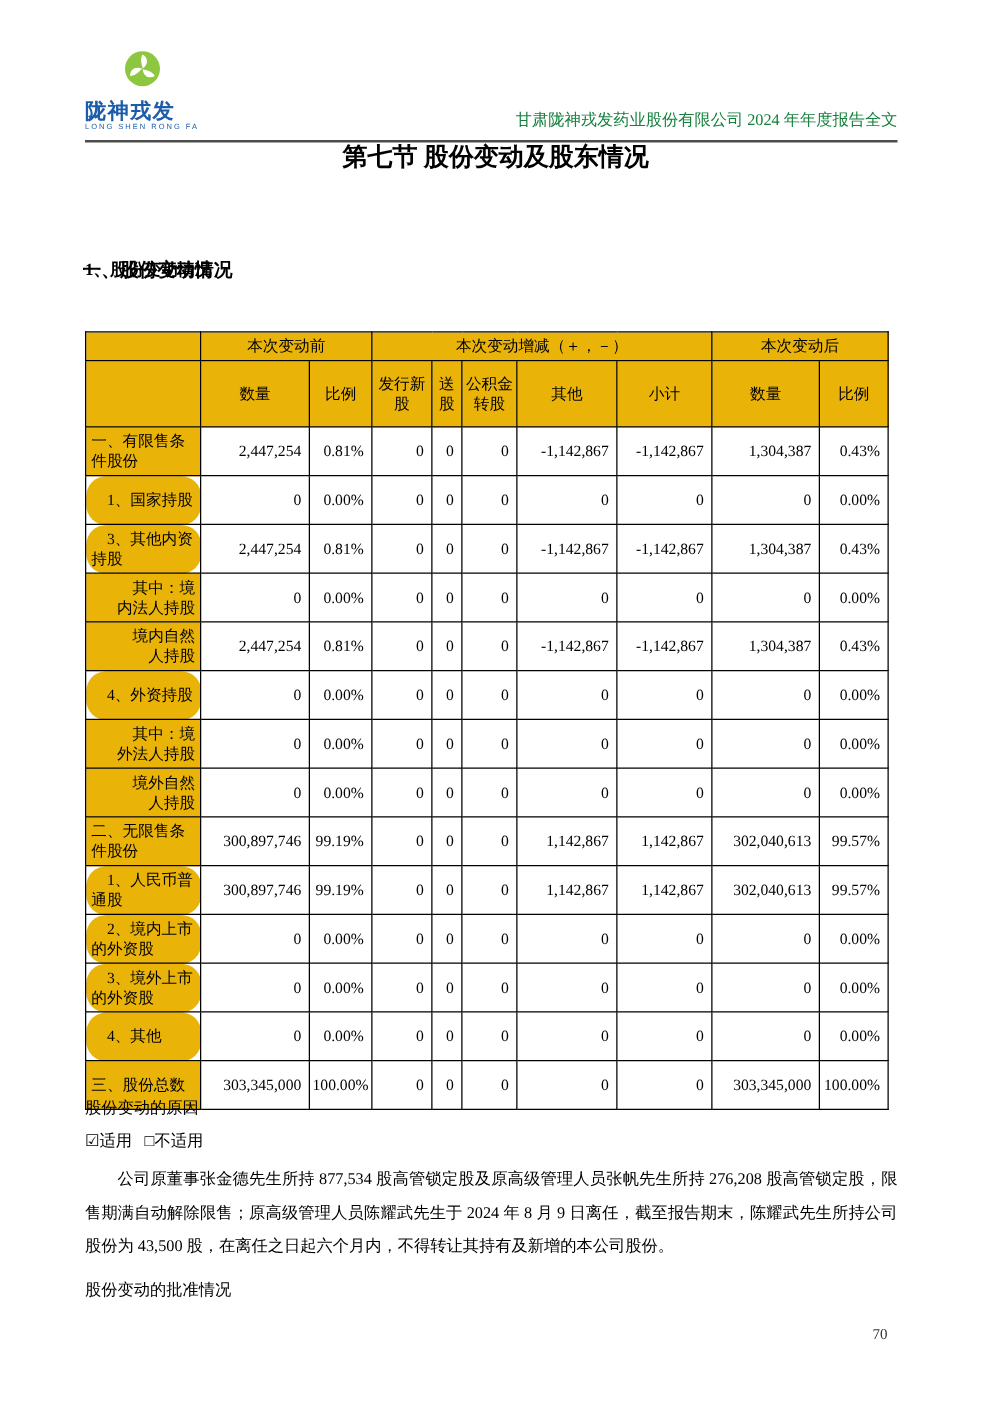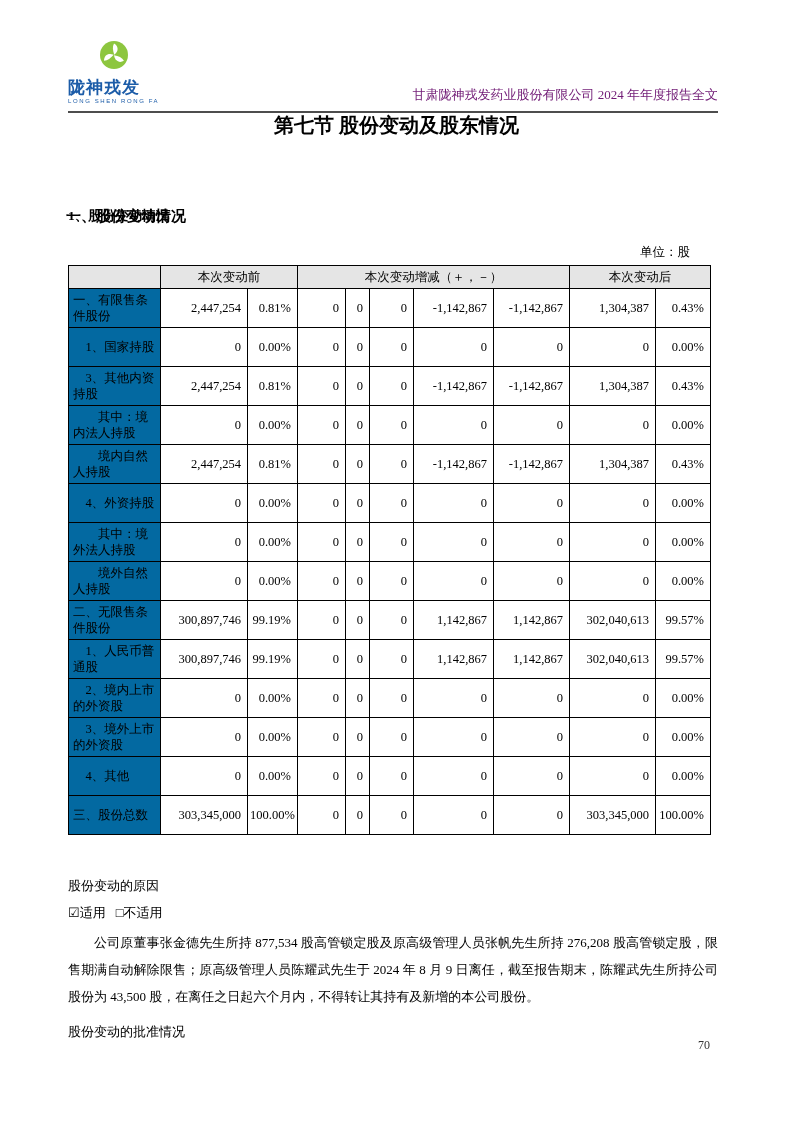--- a/index.html
+++ b/index.html
@@ -10,49 +10,49 @@
   
   .doc-header{
     position:absolute;left:68px;top:40px;width:650px;
     display:flex;justify-content:space-between;align-items:flex-end;
     padding-bottom:7px;border-bottom:2px solid #4d4d4d;
   }
   .logo{display:flex;align-items:center;gap:5px;flex-direction:column;}
   .logo-texts{display:flex;flex-direction:column;line-height:1;}
   .logo-cn{font-size:17px;font-weight:bold;color:#1c5ca8;letter-spacing:1px;font-family:"Liberation Sans",sans-serif;}
   .logo-en{font-size:6px;color:#1c5ca8;letter-spacing:1.6px;margin-top:2px;font-family:"Liberation Sans",sans-serif;}
-  .doc-title{font-size:13px;color:#701a75;}
+  .doc-title{font-size:13px;color:#15803d;}
   
   .main-title{position:absolute;top:112px;left:0;width:793px;text-align:center;font-size:20px;font-weight:bold;}
   .h-one{position:absolute;top:168px;left:66px;font-size:15px;font-weight:bold;margin-top:39px;}
   .h-two{position:absolute;top:207px;left:68px;font-size:13.5px;font-weight:bold;}
   .unit-label{position:absolute;top:244px;left:68px;width:622px;text-align:right;font-size:12.5px;}
   
   table.share-table{
     position:absolute;top:265px;left:68px;width:643px;
     border-collapse:collapse;table-layout:fixed;font-size:12.5px;
   }
   .share-table td{border:1px solid #000;vertical-align:middle;line-height:16px;padding:2px 4px;}
   .share-table .ghead,.share-table .shead{
-    background:#e5e5e5;text-align:center;padding:3px 2px;
+    background:#eab308;text-align:center;padding:3px 2px;
   }
   .share-table .shead{height:46px;}
-  .share-table .lbl{background:#0369a1;text-align:left;height:34px;}
+  .share-table .lbl{background:#eab308;text-align:left;height:34px;}
   .share-table .ind0{text-indent:0;}
-  .share-table .ind1{text-indent:1em;}
-  .share-table .ind2{text-indent:2em;}
+  .share-table .ind1{text-indent:1em;border-radius:16px;}
+  .share-table .ind2{text-indent:2em;text-align:right;}
   .share-table .num{text-align:right;padding:2px 6px 2px 2px;background:#fff;}
   
   .notes{position:absolute;left:68px;top:876px;width:650px;font-size:13px;}
   .note-label{line-height:20px;}
   .applicable-line{margin-top:7px;line-height:20px;}
   .applicable-line span{margin-right:10px;}
   .note-para{margin-top:6px;text-indent:2em;line-height:27px;text-align:justify;}
   .note-label2{margin-top:12px;line-height:20px;}
-  .page-num{position:absolute;top:1038px;left:698px;font-size:12px;color:#333;}
+  .page-num{position:absolute;top:1060px;left:698px;font-size:12px;color:#333;}
 </style>
 </head>
 <body>
 
 <div class="page">
 
   <div class="doc-header">
     <div class="logo">
       <span>
         <svg width="30" height="30" viewBox="0 0 30 30">
@@ -68,21 +68,20 @@
         <span class="logo-cn">陇神戎发</span>
         <span class="logo-en">LONG SHEN RONG FA</span>
       </span>
     </div>
     <div class="doc-title">甘肃陇神戎发药业股份有限公司 2024 年年度报告全文</div>
   </div>
 
   <div class="main-title">第七节 股份变动及股东情况</div>
   <div class="h-one">一、股份变动情况</div>
   <div class="h-two">1、股份变动情况</div>
-  <div class="unit-label">单位：股</div>
 
   <table class="share-table">
     <colgroup>
         <col style="width: 92px;">
         <col style="width: 87px;">
         <col style="width: 50px;">
         <col style="width: 48px;">
         <col style="width: 24px;">
         <col style="width: 44px;">
         <col style="width: 80px;">
@@ -91,20 +90,32 @@
         <col style="width: 55px;">
       </colgroup>
     <tbody>
         <tr>
           <td class="ghead" colspan="1"></td>
           <td class="ghead" colspan="2">本次变动前</td>
           <td class="ghead" colspan="5">本次变动增减（＋，－）</td>
           <td class="ghead" colspan="2">本次变动后</td>
         </tr>
         <tr>
+          <td class="shead"></td>
+          <td class="shead">数量</td>
+          <td class="shead">比例</td>
+          <td class="shead">发行新股</td>
+          <td class="shead">送股</td>
+          <td class="shead">公积金转股</td>
+          <td class="shead">其他</td>
+          <td class="shead">小计</td>
+          <td class="shead">数量</td>
+          <td class="shead">比例</td>
+        </tr>
+        <tr>
           <td class="lbl ind0">一、有限售条件股份</td>
           <td class="num">2,447,254</td>
           <td class="num">0.81%</td>
           <td class="num">0</td>
           <td class="num">0</td>
           <td class="num">0</td>
           <td class="num">-1,142,867</td>
           <td class="num">-1,142,867</td>
           <td class="num">1,304,387</td>
           <td class="num">0.43%</td>

